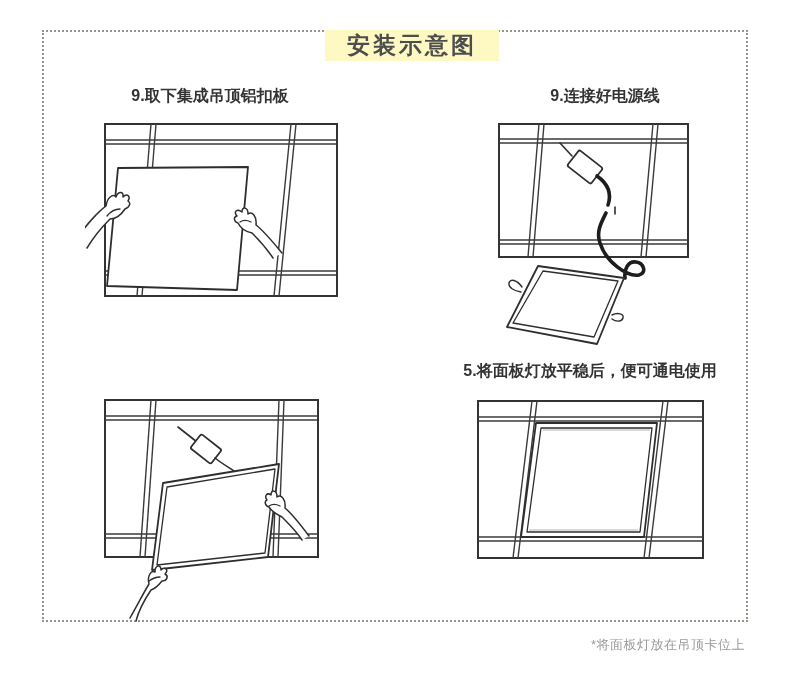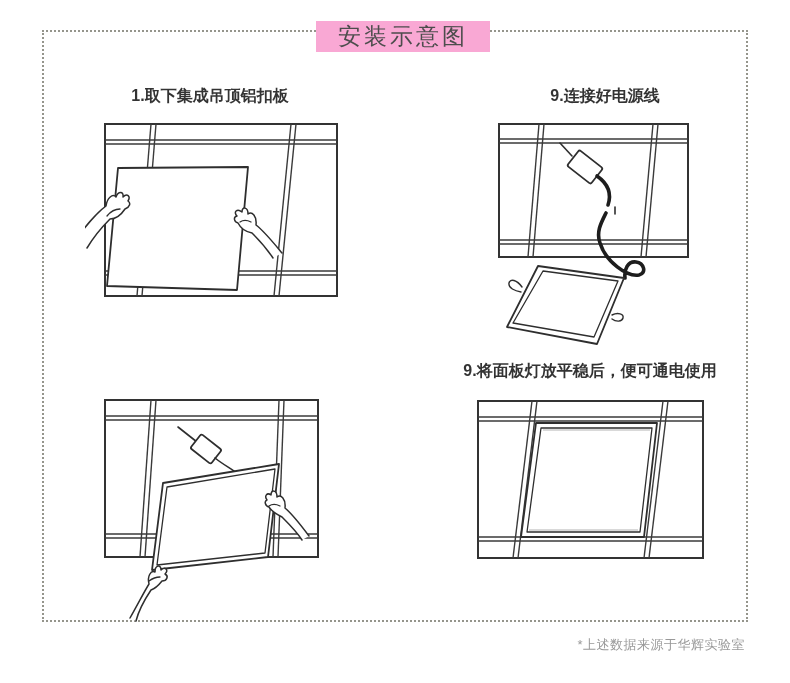--- a/index.html
+++ b/index.html
@@ -13,25 +13,25 @@
   .frame{
     position:absolute;
     left:42px;top:30px;width:706px;height:592px;
     box-sizing:border-box;
     border:2px dotted #95958c;
   }
   .title{
     position:absolute;
     top:13px;left:50%;
     transform:translateX(-50%);
-    margin:8px;
-    background:#f9a8d4;
+    margin:17px;
+    background:#fef9c3;
     padding:0 22px;
     font-size:23px;
-    font-weight:400;
+    font-weight:700;
     letter-spacing:3px;
     color:#4d4d4d;
     white-space:nowrap;
     z-index:2;
   }
   .step-label{
     position:absolute;
     font-size:16px;
     font-weight:600;
     color:#333333;
@@ -61,21 +61,21 @@
 </style>
 </head>
 <body>
 
 <div class="page">
 
   <div class="frame"></div>
 
   <h1 class="title">安装示意图</h1>
 
-  <div class="step-label" style="left:85px;top:86px;width:250px;">1.取下集成吊顶铝扣板</div>
+  <div class="step-label" style="left:85px;top:86px;width:250px;">9.取下集成吊顶铝扣板</div>
   <svg class="illustration" style="left:85px;top:110px;" width="300" height="240" viewBox="0 0 300 240">
     <g>
       <rect class="grid-outer" x="20" y="14" width="232" height="172"></rect>
       <line class="grid" x1="20" y1="30" x2="252" y2="30"></line>
       <line class="grid" x1="20" y1="34" x2="252" y2="34"></line>
       <line class="grid" x1="66" y1="14" x2="52" y2="186"></line>
       <line class="grid" x1="71" y1="14" x2="57" y2="186"></line>
       <line class="grid" x1="206" y1="14" x2="189" y2="186"></line>
       <line class="grid" x1="211" y1="14" x2="194" y2="186"></line>
       <line class="grid" x1="20" y1="161" x2="252" y2="161"></line>
@@ -146,36 +146,36 @@
     <g>
       <path class="hand" d="M45,233 C53,219 59,207 64,199 C62,191 66,185 70,187 C70,180 76,179 76,185 C80,181 84,185 80,189 C84,191 82,196 77,196 C73,201 69,204 66,205 C60,214 54,224 51,236"></path>
       <path class="hand-line" d="M64,196 C68,193 72,192 75,192"></path>
     </g>
     <g>
       <path class="hand" d="M224,151 C215,139 207,129 200,123 C201,114 196,109 192,112 C192,105 186,104 186,110 C182,107 179,111 182,115 C179,116 180,121 184,122 C187,127 193,130 197,132 C204,139 212,147 217,155"></path>
       <path class="hand-line" d="M195,121 C191,119 187,119 184,121"></path>
     </g>
   </svg>
 
-  <div class="step-label" style="left:440px;top:361px;width:300px;">9.将面板灯放平稳后，便可通电使用</div>
+  <div class="step-label" style="left:440px;top:361px;width:300px;">5.将面板灯放平稳后，便可通电使用</div>
   <svg class="illustration" style="left:462px;top:385px;" width="300" height="240" viewBox="0 0 300 240">
     <g>
       <rect class="grid-outer" x="16" y="16" width="225" height="157"></rect>
       <line class="grid" x1="16" y1="32" x2="241" y2="32"></line>
       <line class="grid" x1="16" y1="36" x2="241" y2="36"></line>
       <line class="grid" x1="16" y1="152" x2="241" y2="152"></line>
       <line class="grid" x1="16" y1="156" x2="241" y2="156"></line>
       <line class="grid" x1="70" y1="16" x2="51" y2="173"></line>
       <line class="grid" x1="75" y1="16" x2="56" y2="173"></line>
       <line class="grid" x1="201" y1="16" x2="182" y2="173"></line>
       <line class="grid" x1="206" y1="16" x2="187" y2="173"></line>
     </g>
     <g>
       <polygon class="panel" points="74,38 195,38 182,152 59,152"></polygon>
       <polygon class="panel-inner" points="79,43 190,43 178,147 65,147"></polygon>
       <line class="shade" x1="81" y1="45" x2="188" y2="45"></line>
       <line class="shade" x1="67" y1="145" x2="176" y2="145"></line>
     </g>
   </svg>
 
-  <div class="footnote">*上述数据来源于华辉实验室</div>
+  <div class="footnote">*将面板灯放在吊顶卡位上</div>
 
 </div>
 
 </body></html>

